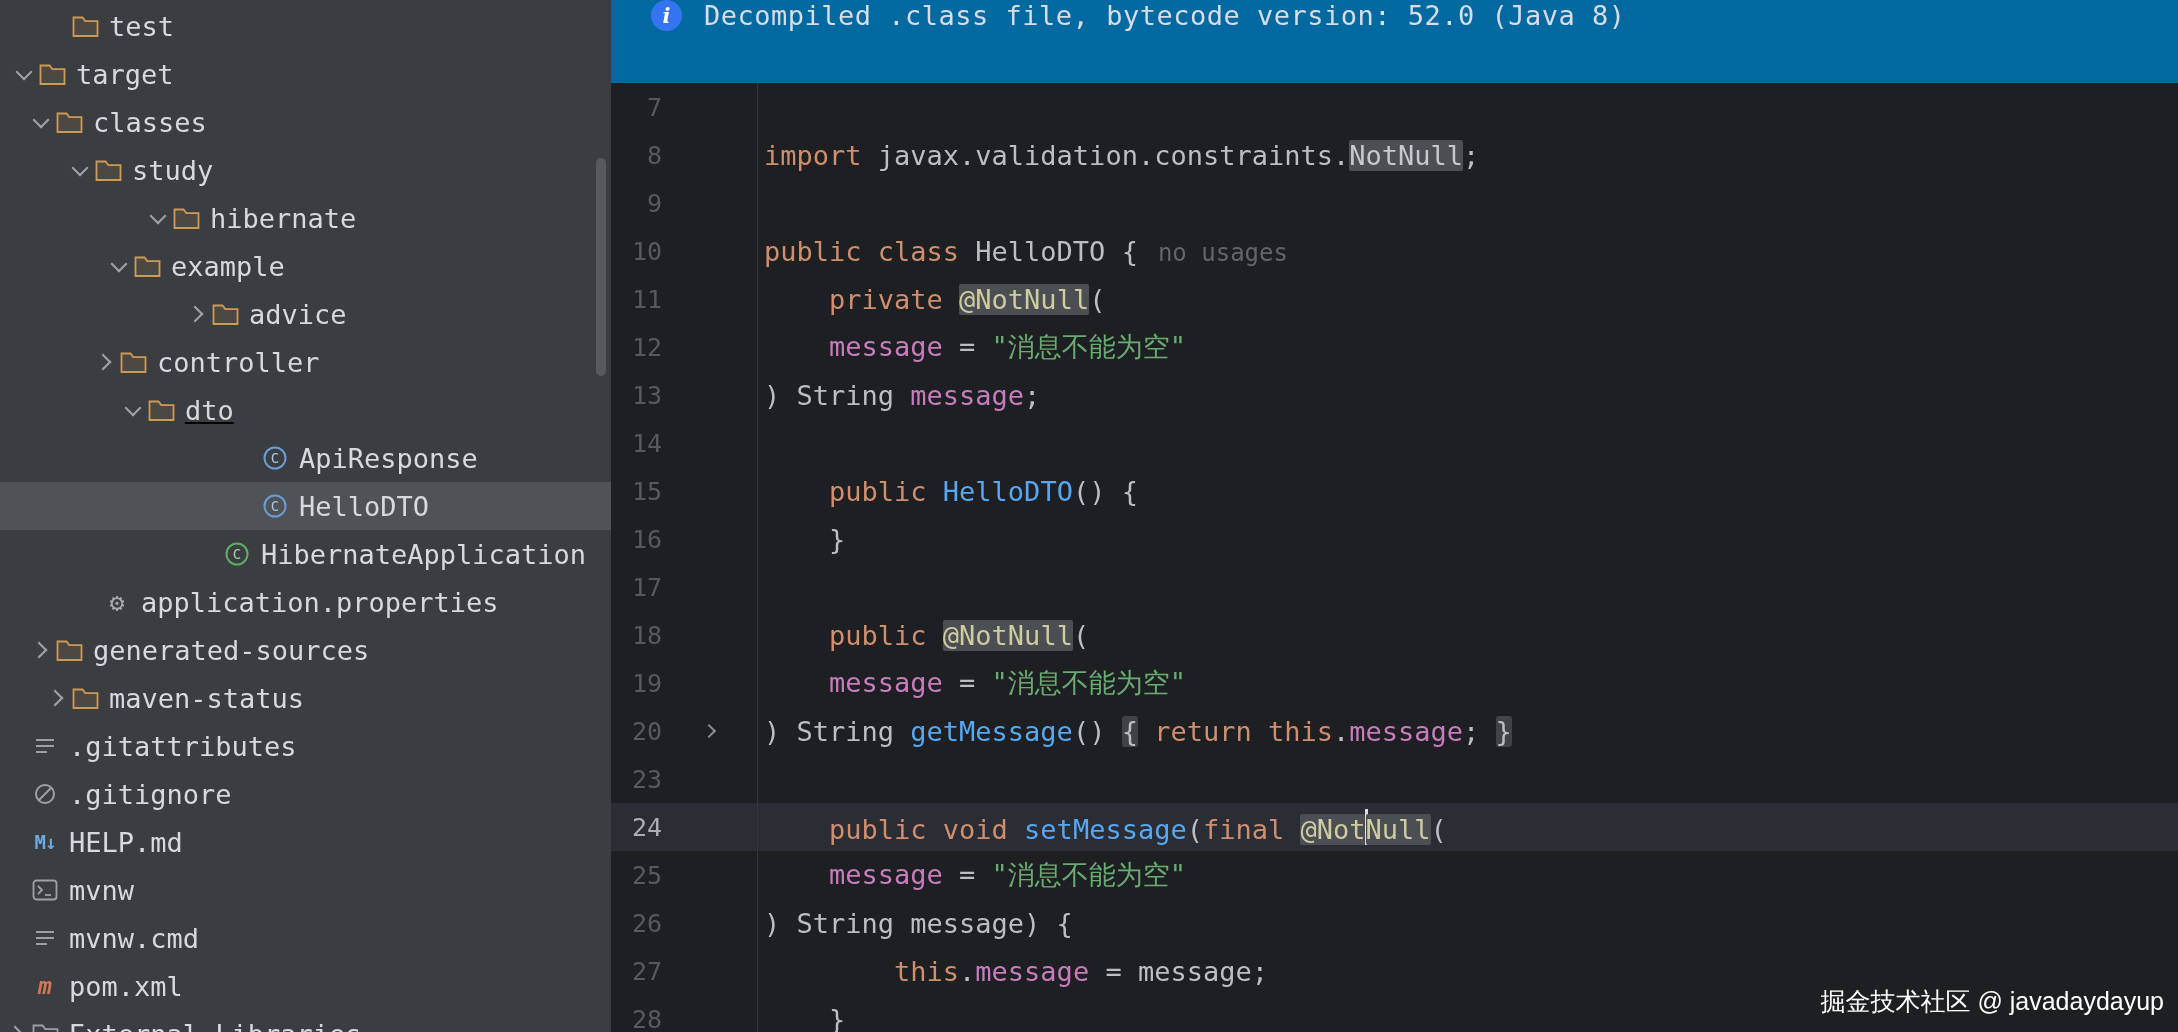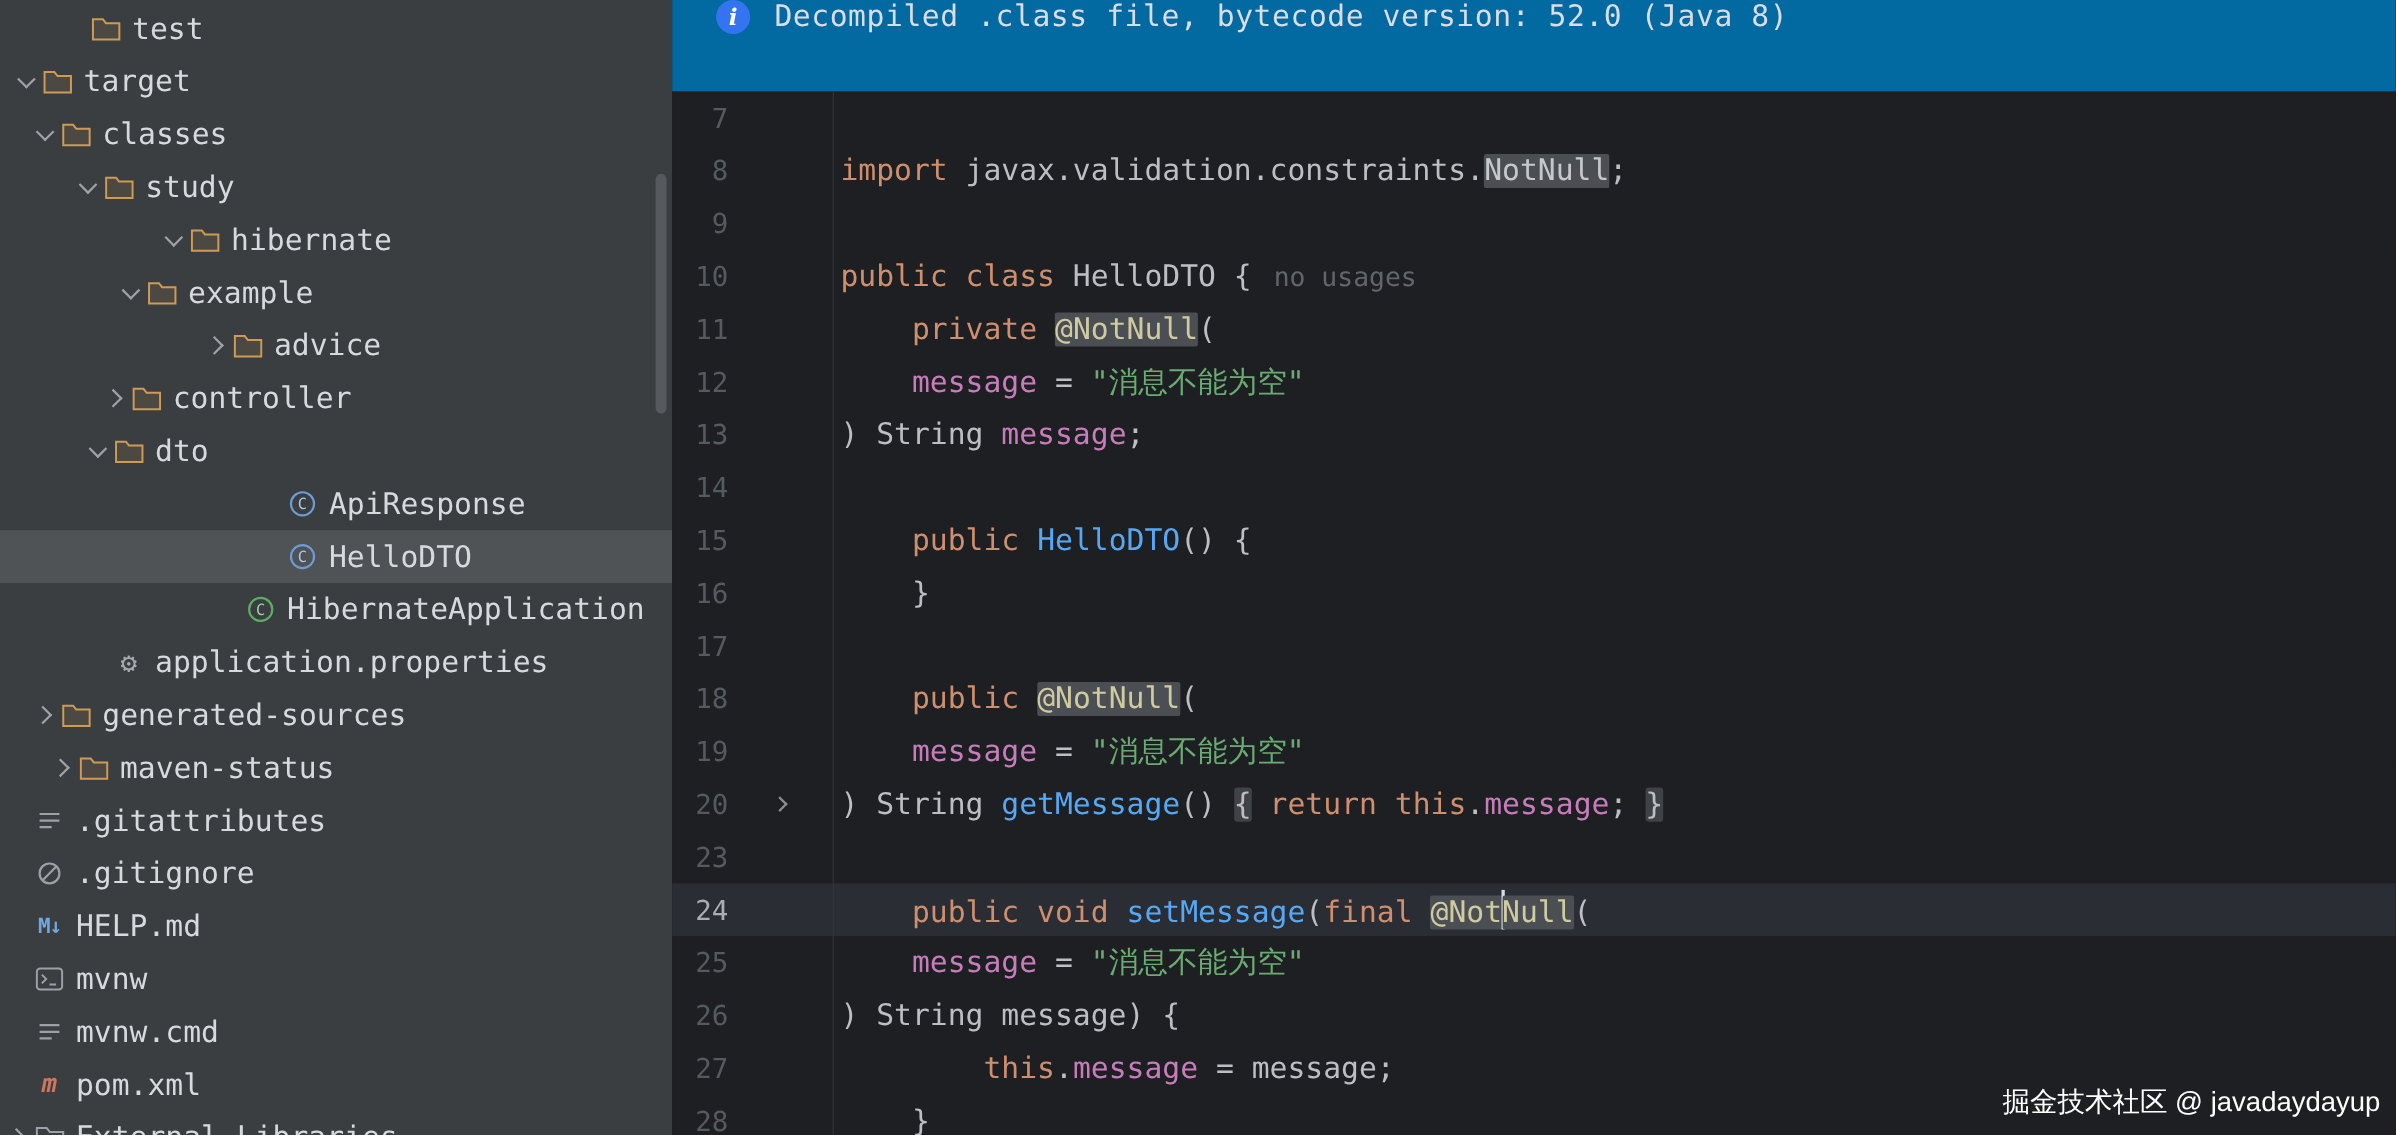--- a/index.html
+++ b/index.html
@@ -51,21 +51,21 @@
 
   .watermark{position:absolute;right:14px;bottom:14px;font-family:"Liberation Sans","DejaVu Sans",sans-serif;font-size:25px;color:#ffffff;}
 </style>
 </head>
 <body>
 
 <div class="app">
 
   <aside class="project-panel">
     <div id="tree">
-        <div class="tree-row" style="padding-left: 55px;">
+        <div class="tree-row" style="padding-left: 44px;">
           <span class="chev-spacer"></span>
           <span class="ticon">
             <svg width="27" height="23" viewBox="0 0 27 23">
               <path d="M1.5 21 V2.5 h9 l2.8 3.6 h12.2 V21 z" fill="rgba(207,158,94,0.12)" stroke="#CE9B57" stroke-width="1.8"></path>
             </svg>
           </span>
           <span class="tlabel">test</span>
         </div>
         <div class="tree-row" style="padding-left: 11px;">
           <span class="chev down"></span>
@@ -123,21 +123,21 @@
         </div>
         <div class="tree-row" style="padding-left: 92px;">
           <span class="chev right"></span>
           <span class="ticon">
             <svg width="27" height="23" viewBox="0 0 27 23">
               <path d="M1.5 21 V2.5 h9 l2.8 3.6 h12.2 V21 z" fill="rgba(207,158,94,0.12)" stroke="#CE9B57" stroke-width="1.8"></path>
             </svg>
           </span>
           <span class="tlabel">controller</span>
         </div>
-        <div class="tree-row" style="padding-left: 76px;">
+        <div class="tree-row" style="padding-left: 120px; text-decoration: underline;">
           <span class="chev down"></span>
           <span class="ticon">
             <svg width="27" height="23" viewBox="0 0 27 23">
               <path d="M1.5 21 V2.5 h9 l2.8 3.6 h12.2 V21 z" fill="rgba(207,158,94,0.12)" stroke="#CE9B57" stroke-width="1.8"></path>
             </svg>
           </span>
           <span class="tlabel">dto</span>
         </div>
         <div class="tree-row" style="padding-left: 234px;">
           <span class="chev-spacer"></span>

